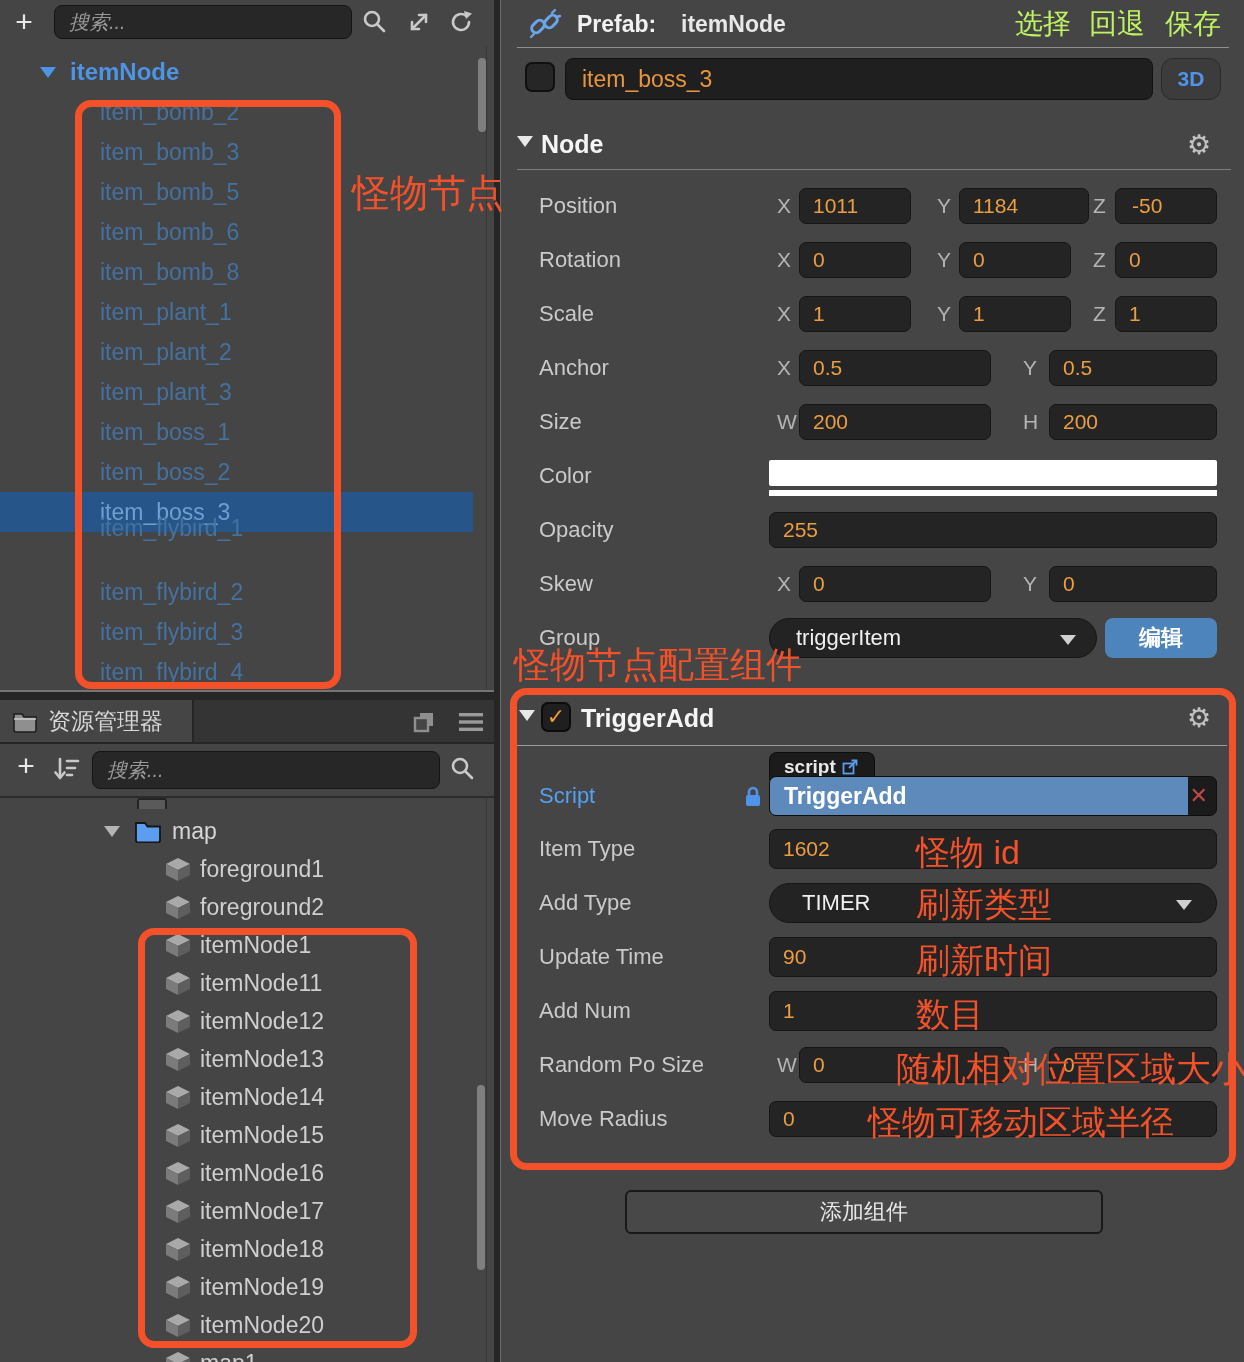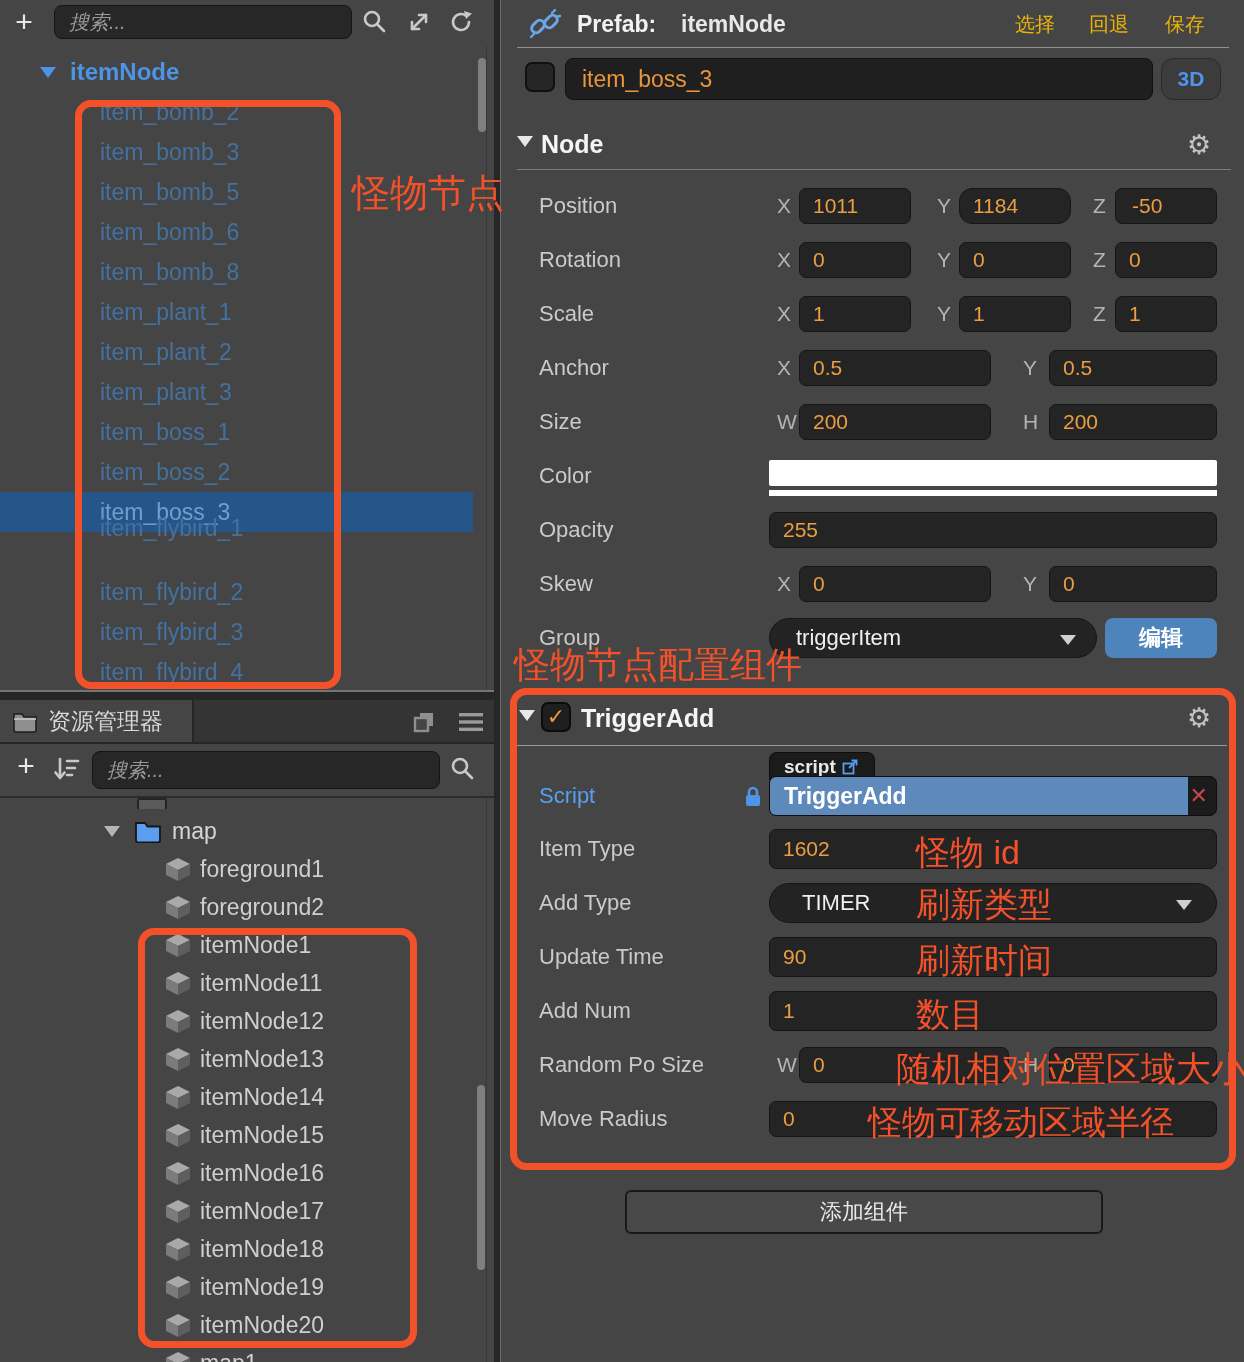--- a/index.html
+++ b/index.html
@@ -31,21 +31,21 @@
   .hrow .lbl{position:absolute;left:100px;}
   .hrow.selected{background:#265689;width:473px;}
   .hrow.selected .lbl{color:#6f9fd0;}
   .hroot{position:absolute;left:0;width:494px;height:40px;font-size:24px;line-height:40px;color:#4d94e4;font-weight:bold;}
   
   .arow{position:absolute;left:0;width:494px;height:38px;font-size:23px;line-height:38px;color:#cfcfcf;}
   .arow .lbl{position:absolute;left:200px;}
   
   .annot{position:absolute;color:#f2512a;white-space:nowrap;z-index:60;}
   .annot-box{position:absolute;border:7px solid #f2512a;border-radius:16px;box-sizing:border-box;z-index:55;}
-  .btn-text{font-size:20px;color:#eab308;line-height:48px;}
+  .btn-text{font-size:28px;color:#bef264;line-height:48px;}
 </style>
 </head>
 <body>
 
 <div id="screen">
 
   <div class="abs hier-panel">
     <div class="abs" style="left:8px;top:4px;width:32px;height:36px;font-size:30px;color:#e8e8e8;text-align:center;line-height:36px;">+</div>
     <input class="abs searchbox" style="left: 54px; top: 5px; width: 268px; height: 32px;" placeholder="搜索...">
     <svg class="abs" style="left:362px;top:9px;" width="26" height="26" viewBox="0 0 26 26">
@@ -306,21 +306,21 @@
     <span class="abs tri-down" style="left:16px;top:136px;"></span>
     <span class="abs" style="left:40px;top:128px;font-size:25px;font-weight:bold;color:#f5f5f5;line-height:32px;">Node</span>
     <span class="gear" style="left:686px;top:130px;">⚙</span>
     <div class="divider" style="left:16px;top:169px;width:714px;background:#7d7d7d;"></div>
 
     <div class="prow" style="top:188px;">
       <span class="plabel">Position</span>
       <span class="axis" style="left:276px;">X</span>
       <div class="abs field" style="left:298px;width:112px;">1011</div>
       <span class="axis" style="left:436px;">Y</span>
-      <div class="abs field" style="left:458px;width:112px;border-radius:13px;">1184</div>
+      <div class="abs field" style="left:458px;width:130px;">1184</div>
       <span class="axis" style="left:592px;">Z</span>
       <div class="abs field" style="left:614px;width:102px;padding-left:16px;">-50</div>
     </div>
 
     <div class="prow" style="top:242px;">
       <span class="plabel">Rotation</span>
       <span class="axis" style="left:276px;">X</span>
       <div class="abs field" style="left:298px;width:112px;">0</div>
       <span class="axis" style="left:436px;">Y</span>
       <div class="abs field" style="left:458px;width:112px;">0</div>

